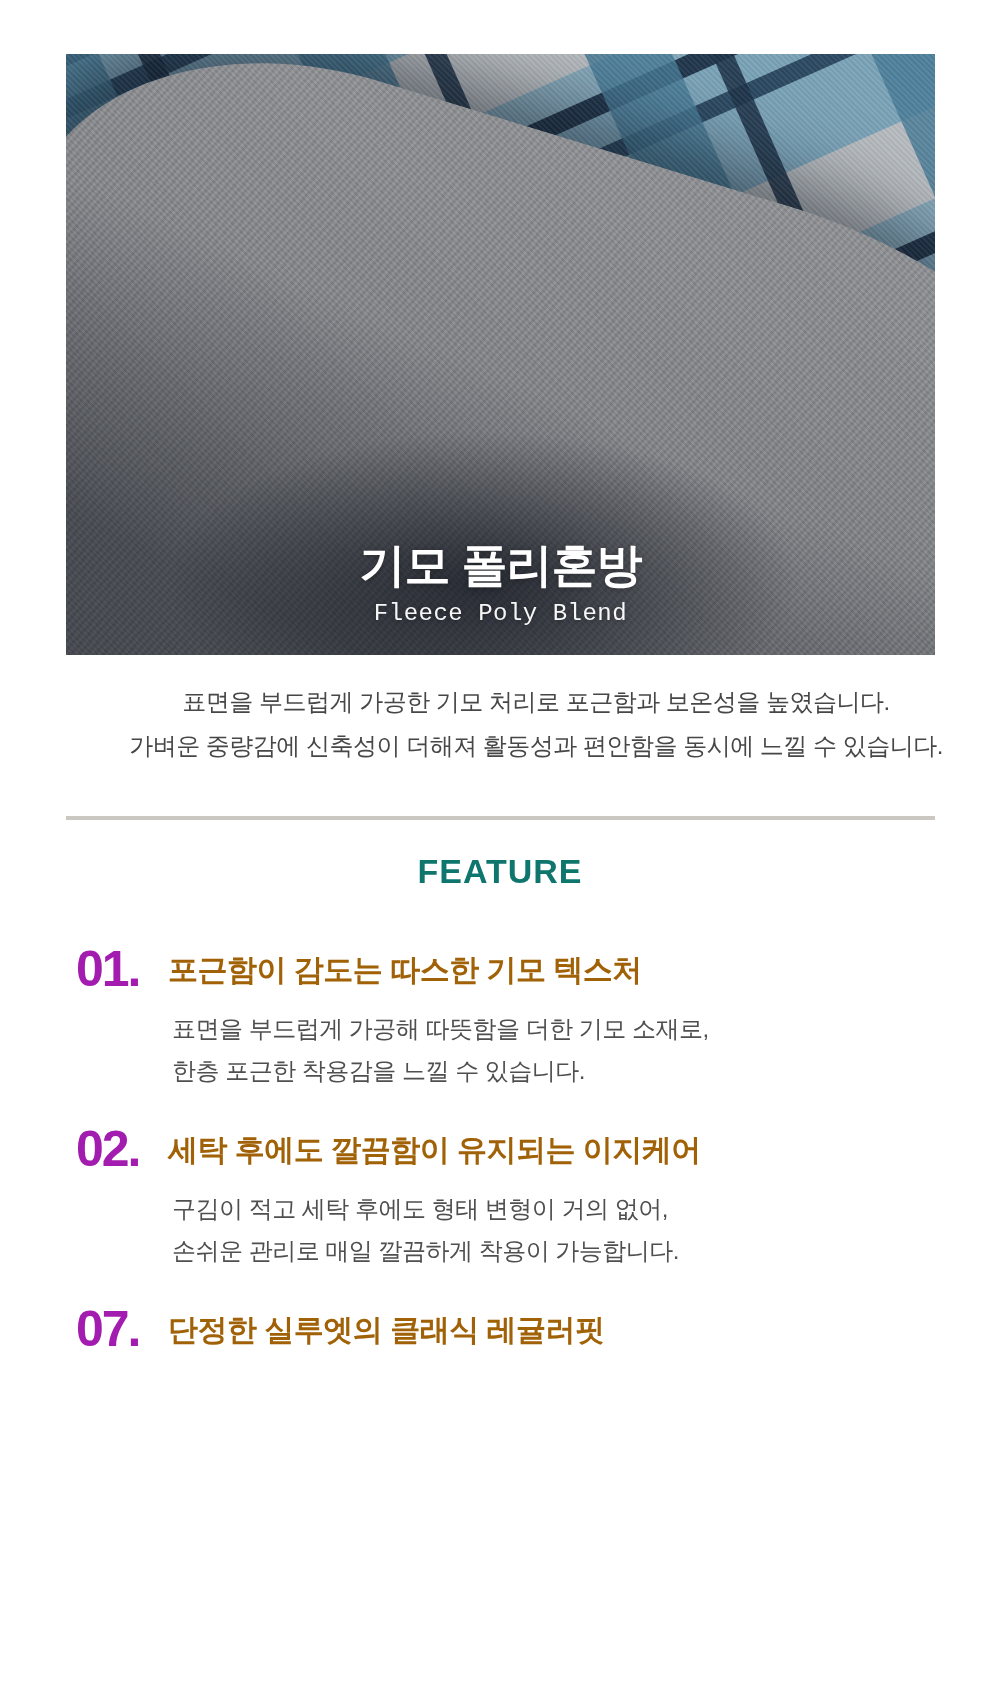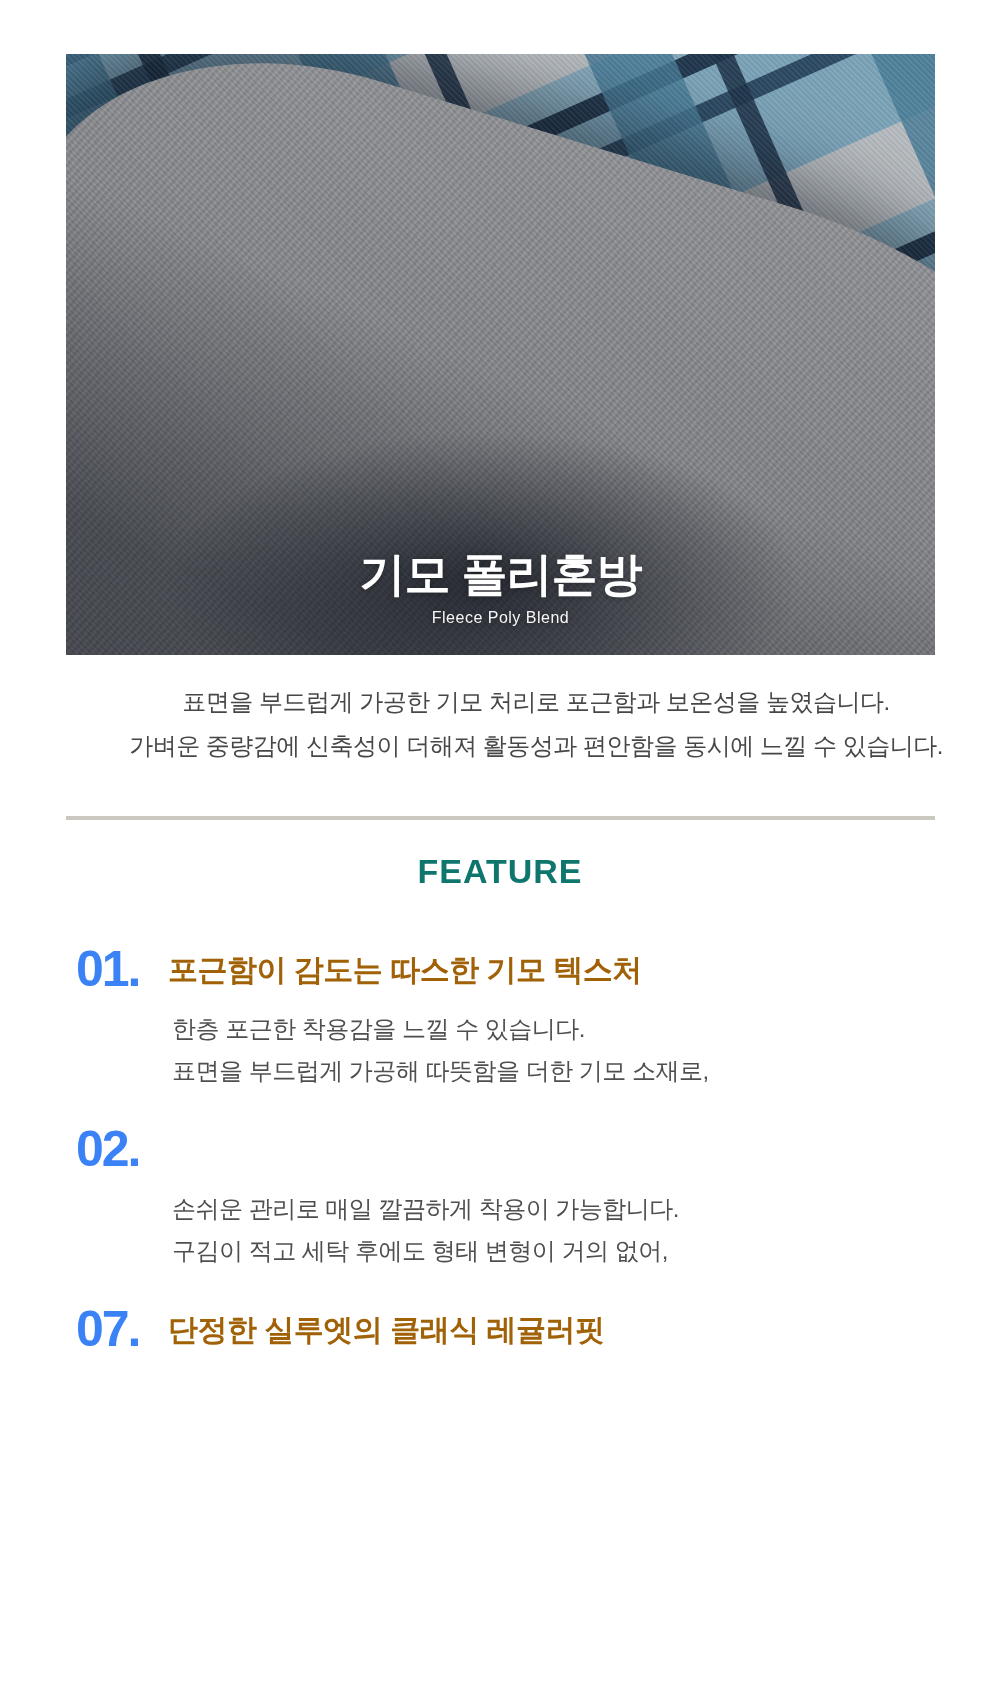--- a/index.html
+++ b/index.html
@@ -59,23 +59,24 @@
   }
   .hero-caption {
     position:absolute; left:0; right:0; bottom:28px;
     text-align:center; color:#ffffff;
   }
   .hero-title {
     font-size:46px; font-weight:bold; letter-spacing:-1px; line-height:1.15;
     text-shadow:0 1px 6px rgba(0,0,0,.35);
   }
   .hero-subtitle {
-    margin-top:8px; font-size:16px; font-weight:400; letter-spacing:.5px;
+    margin-top:8px; font-size:24px; font-weight:400; letter-spacing:.5px;
     color:rgba(255,255,255,.96);
     text-shadow:0 1px 5px rgba(0,0,0,.35);
+    font-family:Liberation Mono, monospace;
   }
 
   
   .hero-desc {
     position:absolute; left:0; top:680px; width:1000px;
     text-align:center; color:#474747;
     font-size:24px; line-height:44px; letter-spacing:-0.5px;padding-left:36px;
   }
 
   
@@ -91,21 +92,21 @@
     font-size:34px; font-weight:bold; letter-spacing:1px;
   }
   .features {
     position:absolute; left:66px; top:942px; width:880px;
   }
   .feature-item { margin-bottom:30px; }
   .feature-head { display:flex; align-items:center; }
   .feature-num {
     width:102px; box-sizing:border-box; padding-left:10px;
     font-size:50px; font-weight:bold; letter-spacing:-2px; line-height:54px;
-    color:#3b82f6; flex:0 0 102px;
+    color:#a21caf; flex:0 0 102px;
   }
   .feature-title {
     font-size:30px; font-weight:bold; letter-spacing:-0.5px;
     color:#a16207; padding-top:2px;
   }
   .feature-body {
     padding-left:106px; margin-top:12px;
     font-size:24px; line-height:42px; letter-spacing:-0.5px;
     color:#4f4f4f;
   }
@@ -136,32 +137,33 @@
   <div class="feature-heading">FEATURE</div>
 
   <div class="features">
 
     <div class="feature-item">
       <div class="feature-head">
         <div class="feature-num">01.</div>
         <div class="feature-title">포근함이 감도는 따스한 기모 텍스처</div>
       </div>
       <div class="feature-body">
+        <div>표면을 부드럽게 가공해 따뜻함을 더한 기모 소재로,</div>
         <div>한층 포근한 착용감을 느낄 수 있습니다.</div>
-        <div>표면을 부드럽게 가공해 따뜻함을 더한 기모 소재로,</div>
       </div>
     </div>
 
     <div class="feature-item">
       <div class="feature-head">
         <div class="feature-num">02.</div>
+        <div class="feature-title">세탁 후에도 깔끔함이 유지되는 이지케어</div>
       </div>
       <div class="feature-body">
+        <div>구김이 적고 세탁 후에도 형태 변형이 거의 없어,</div>
         <div>손쉬운 관리로 매일 깔끔하게 착용이 가능합니다.</div>
-        <div>구김이 적고 세탁 후에도 형태 변형이 거의 없어,</div>
       </div>
     </div>
 
     <div class="feature-item">
       <div class="feature-head">
         <div class="feature-num">07.</div>
         <div class="feature-title">단정한 실루엣의 클래식 레귤러핏</div>
       </div>
     </div>
 

